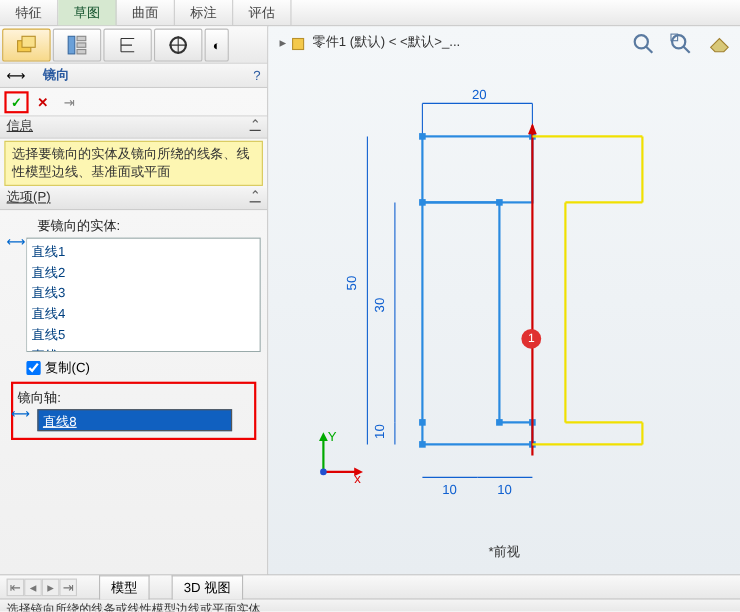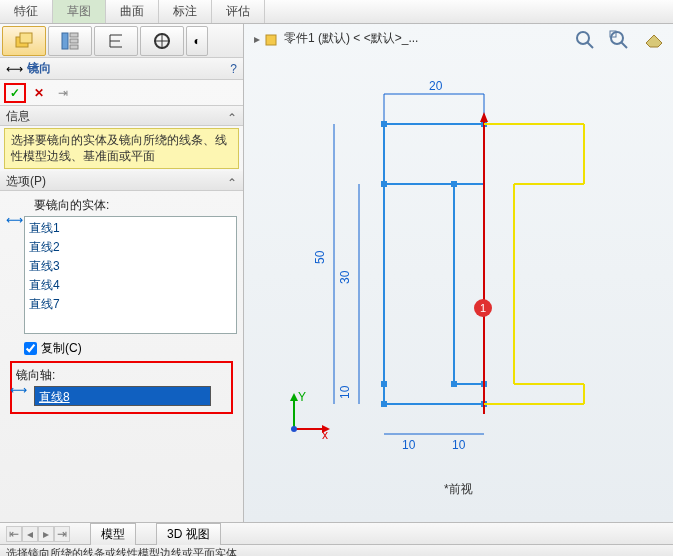--- a/index.html
+++ b/index.html
@@ -1,49 +1,49 @@
 <!DOCTYPE html>
 <html><head>
 <meta charset="utf-8">
 <style>
 * { box-sizing: border-box; margin: 0; padding: 0; font-family: "Microsoft YaHei", sans-serif; font-size: 12px; }
 body { width: 673px; height: 556px; background: #fff; overflow: hidden; position: relative; }
 .tabs-top { display: flex; height: 24px; background: linear-gradient(#fdfdfd,#e8e8e8); border-bottom: 1px solid #bbb; }
 .tabs-top .tab { padding: 3px 14px; border-right: 1px solid #ccc; color: #444; cursor: pointer; }
-.tabs-top .tab.active { background: #d6e8d0; color: #737373; }
+.tabs-top .tab.active { background: #d6e8d0; color: #14532d; }
 .main { display: flex; height: 498px; }
 .panel { width: 244px; border-right: 1px solid #bbb; background: linear-gradient(#f9f9f9,#f0f0f0); display: flex; flex-direction: column; overflow: hidden; }
 .toolbar { height: 34px; display: flex; align-items: center; padding: 2px; border-bottom: 1px solid #ccc; background: linear-gradient(#fafafa,#e9e9e9); }
 .toolbar .tbtn { width: 44px; height: 30px; border: 1px solid #bbb; border-radius: 2px; margin-right: 2px; display: flex; align-items: center; justify-content: center; background: linear-gradient(#fff,#e6e6e6); cursor: pointer; }
 .toolbar .tbtn.sel { background: linear-gradient(#fff3d9,#f7d98a); border-color: #d4a93c; }
 .header-row { height: 22px; display: flex; align-items: center; padding: 0 6px; background: linear-gradient(#f7f7f7,#e9e9e9); border-bottom: 1px solid #ccc; }
-.header-row .title { font-weight: bold; color: #2a5aa0; margin-left: 4px; }
+.header-row .title { font-weight: bold; color: #2a5aa0; margin-left: 16px; }
 .header-row .help { margin-left: auto; color: #2a5aa0; cursor: pointer; }
 .confirm-row { height: 26px; display: flex; align-items: center; padding: 0 4px; border-bottom: 1px solid #ccc; }
 .confirm-row .ok { width: 22px; height: 20px; display:flex;align-items:center;justify-content:center; color: #0a0; font-weight: bold; cursor: pointer; border: 2px solid #e00; }
 .confirm-row .cancel { width: 22px; height: 20px; display:flex;align-items:center;justify-content:center; color: #c00; font-weight: bold; cursor: pointer; margin-left: 2px; }
 .confirm-row .pin { width: 22px; height: 20px; display:flex;align-items:center;justify-content:center; color: #888; cursor: pointer; margin-left: 2px; }
-.section-head { height: 20px; background: linear-gradient(#f4f4f4,#e4e4e4); border-bottom: 1px solid #ccc; display: flex; align-items: flex-end; padding: 0 6px; color: #333; }
+.section-head { height: 20px; background: linear-gradient(#f4f4f4,#e4e4e4); border-bottom: 1px solid #ccc; display: flex; align-items: flex-start; padding: 0 6px; color: #333; text-decoration: underline; }
 .section-head .chev { margin-left: auto; color: #666; cursor: pointer; }
 .info-box { background: #fdf6b2; border: 1px solid #d6c85a; margin: 2px 4px; padding: 4px 6px; color: #333; line-height: 1.3; }
 .opt-body { padding: 4px 6px; }
 .lbl { color: #222; margin: 2px 0; }
-.listbox { background: #fff; border: 1px solid #9aa; height: 118px; margin: 2px 0 6px 18px; padding: 2px 4px; overflow: auto; }
+.listbox { background: #fff; border: 1px solid #9aa; height: 104px; margin: 2px 0 6px 18px; padding: 2px 4px; overflow: auto; }
 .listbox div { color: #004080; padding: 1px 0; cursor: pointer; }
 .mirror-icon { position: absolute; left: 6px; color: #0066cc; }
 .chk-row { margin: 4px 0 4px 18px; display: flex; align-items: center; gap: 4px; }
 .axis-box { background: #1060c0; color: #fff; border: 1px solid #555; height: 20px; margin: 2px 0 0 18px; padding: 2px 4px; text-decoration: underline; }
 .axis-wrap { border: 2px solid #e00; padding: 2px 20px 6px 4px; margin: 0 4px; position: relative; }
 .canvas { flex: 1; position: relative; background: linear-gradient(#f4f7f9,#e8edf1); }
 .crumb { position: absolute; top: 6px; left: 10px; display: flex; align-items: center; gap: 4px; color: #333; }
 .crumb .arrow { color: #666; cursor:pointer; }
 .view-icons { position: absolute; top: 4px; right: 8px; display: flex; gap: 10px; }
 .view-icons span { width: 24px; height: 24px; display: inline-flex; align-items: center; justify-content: center; color: #5a7aa0; cursor: pointer; }
 svg.drawing { position: absolute; top: 30px; left: 10px; }
-.front-label { position: absolute; bottom: 24px; left: 200px; color: #333; }
+.front-label { position: absolute; bottom: 12px; left: 200px; color: #333; }
 .axes { position: absolute; bottom: 80px; left: 40px; }
 .tabs-bottom { height: 22px; display: flex; align-items: center; border-top: 1px solid #bbb; background: linear-gradient(#f9f9f9,#e8e8e8); padding-left: 6px; gap: 0; }
 .tabs-bottom .nav { width: 16px; text-align: center; color: #777; border: 1px solid #ccc; background: #eee; cursor: pointer; }
 .tabs-bottom .btab { padding: 2px 10px; border: 1px solid #bbb; border-bottom: none; background: linear-gradient(#fff,#eaeaea); margin-left: 20px; cursor: pointer; }
 .status { height: 16px; background: linear-gradient(#f4f4f4,#e4e4e4); border-top: 1px solid #bbb; padding: 1px 6px; color: #333; font-size: 11px; }
 .marker { position: absolute; width: 18px; height: 18px; border-radius: 50%; background: #e03030; color: #fff; display: flex; align-items: center; justify-content: center; font-size: 11px; }
 </style>
 </head>
 <body>
 
@@ -109,20 +109,21 @@
       <span class="chev">⌃</span>
     </div>
     <div class="opt-body" style="position:relative">
       <div class="lbl" style="margin-left:28px">要镜向的实体:</div>
       <span class="mirror-icon" style="top:22px">⟷</span>
       <div class="listbox">
         <div>直线1</div>
         <div>直线2</div>
         <div>直线3</div>
         <div>直线4</div>
+        <div>直线5</div>
         <div>直线7</div>
       </div>
       <div class="chk-row">
         <input type="checkbox" checked="" style="">
         <span>复制(C)</span>
       </div>
       <div class="axis-wrap">
         <div class="lbl">镜向轴:</div>
         <span class="mirror-icon" style="top:20px;left:-2px">⟷</span>
         <div class="axis-box">直线8</div>

